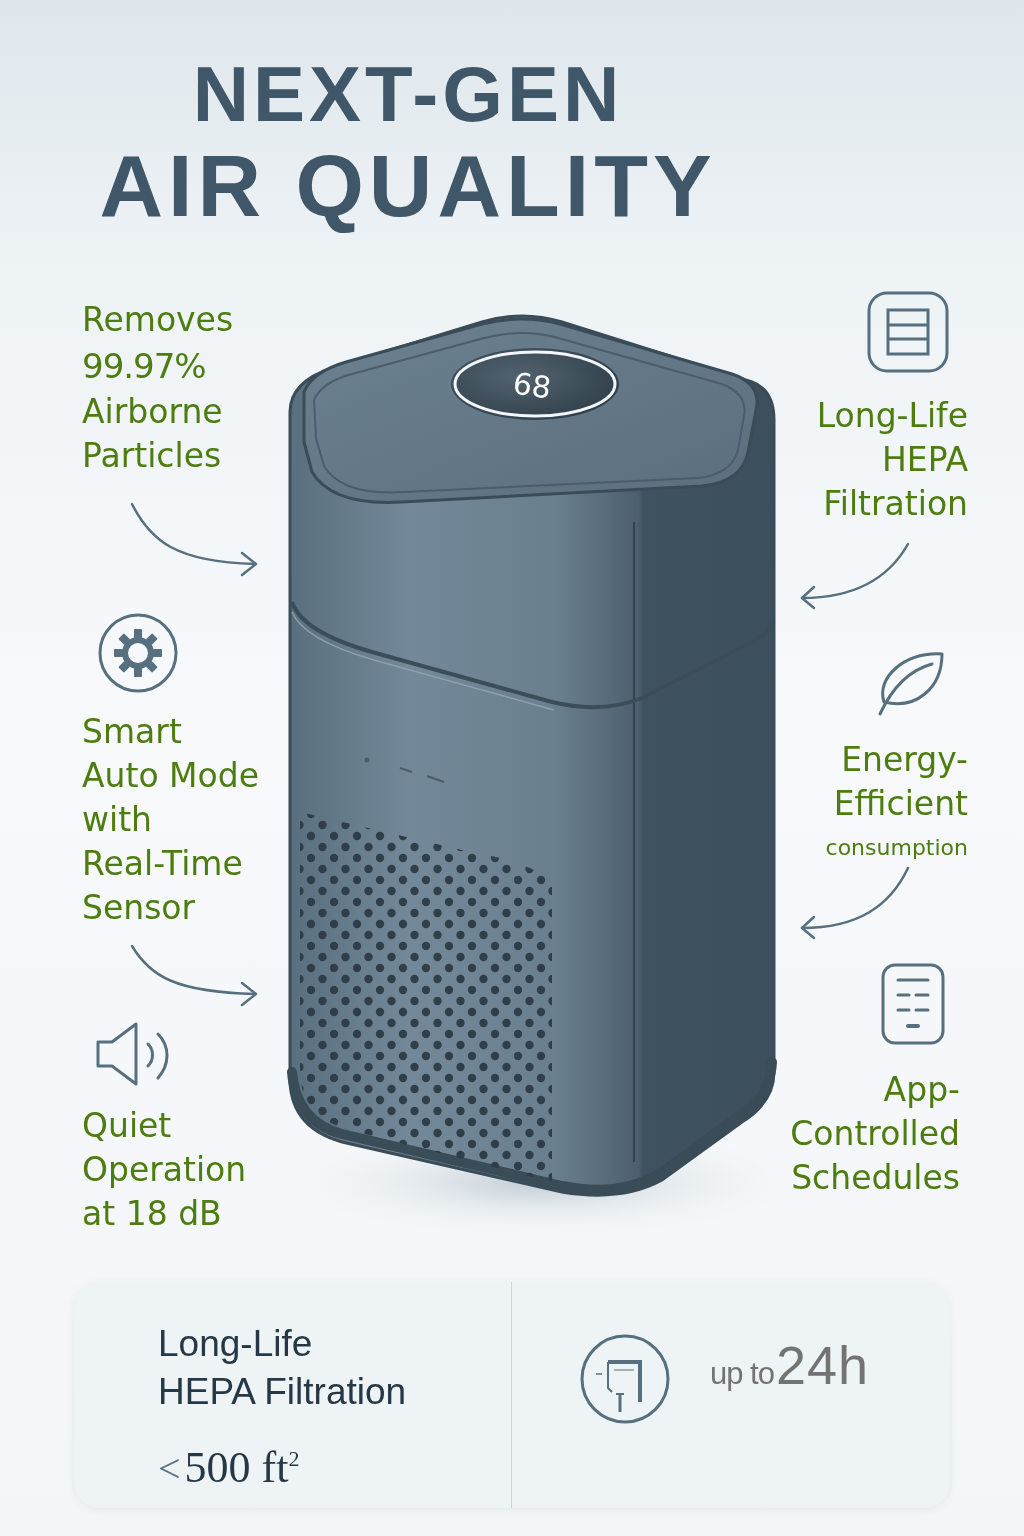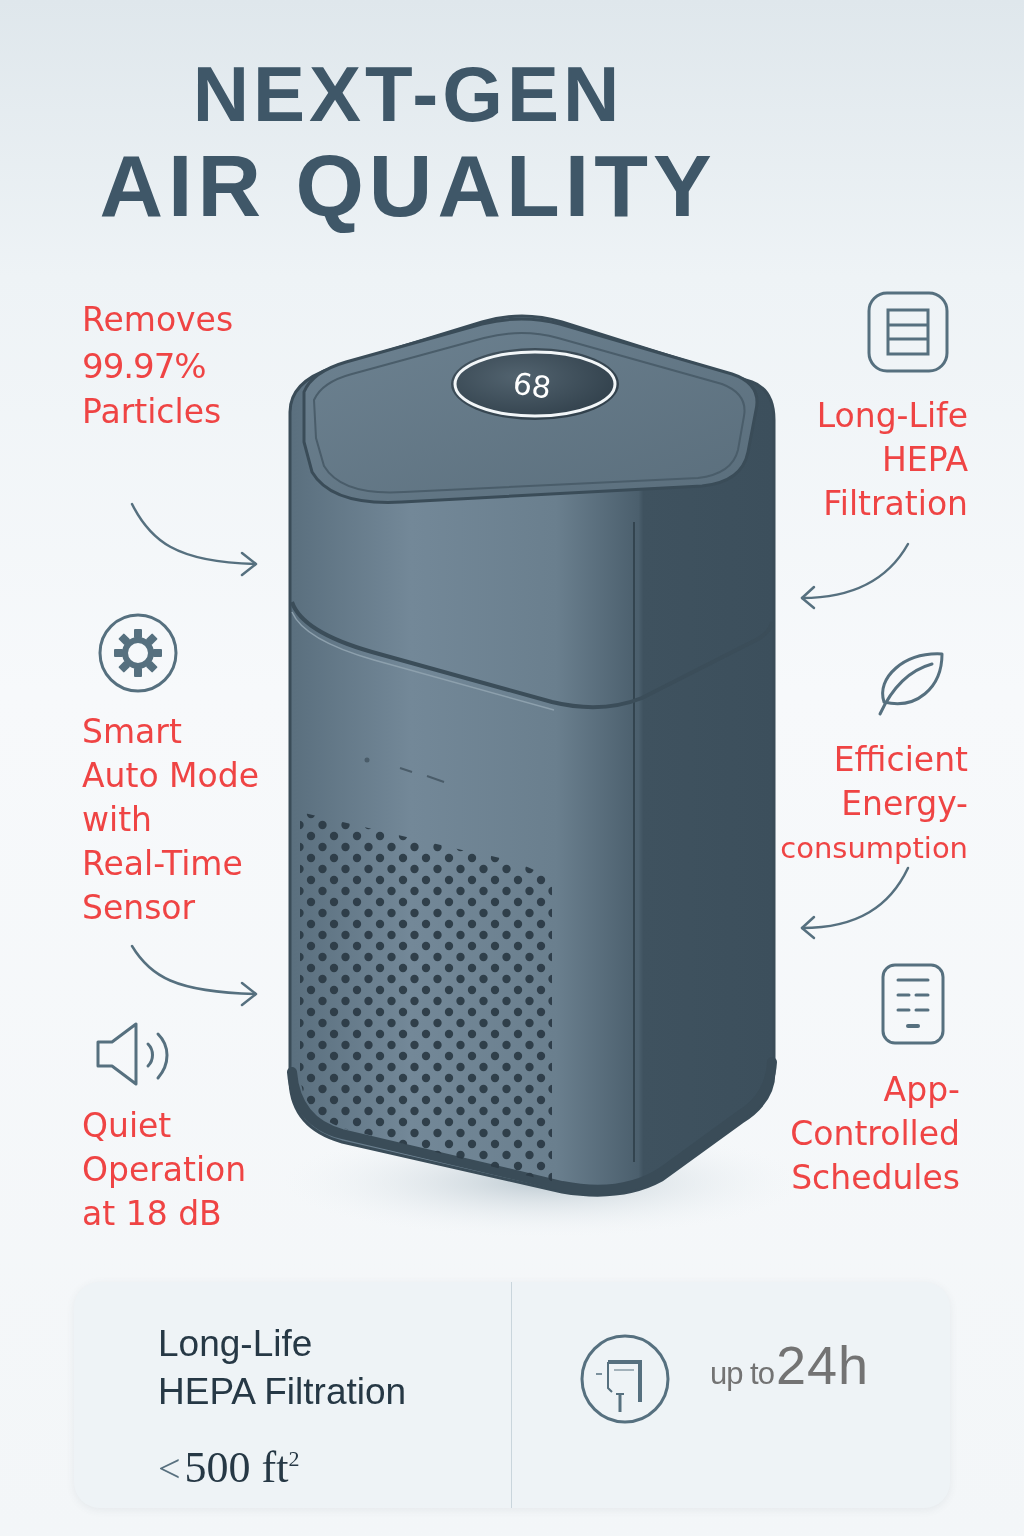--- a/index.html
+++ b/index.html
@@ -12,24 +12,24 @@
   }
   .headline {
     position: absolute; left: 0; top: 48px; width: 816px;
     text-align: center; color: #3f5768;
     font-family: "Liberation Sans", sans-serif; font-weight: 700;
     letter-spacing: 4px; line-height: 92px;
   }
   .headline .l1 { font-size: 78px; display: block; }
   .headline .l2 { font-size: 88px; display: block; letter-spacing: 5px; }
 
-  .feat { position: absolute; font-size: 33px; line-height: 44px; color: #ef4444; }
+  .feat { position: absolute; font-size: 33px; line-height: 44px; color: #4d7c0f; }
   .feat.right { text-align: right; }
   .feat .big { font-size: 34px; line-height: 48px; display: block; letter-spacing: -1px; }
-  .feat .small { font-size: 29px; }
+  .feat .small { font-size: 22px; }
   .feat span.line { display: block; }
 
   .icon { position: absolute; }
   .icon svg { width: 100%; height: 100%; display: block; }
   .arrow { position: absolute; }
   .arrow svg { width: 100%; height: 100%; display: block; overflow: visible; }
 
   
   .purifier { position: absolute; left: 282px; top: 302px; width: 500px; height: 930px; }
   .purifier svg { width: 100%; height: 100%; display: block; overflow: visible; }
@@ -61,20 +61,21 @@
 <body>
 
 <div class="headline">
   <span class="l1">NEXT-GEN</span>
   <span class="l2">AIR QUALITY</span>
 </div>
 
 <div class="feat" style="left:82px; top:298px;">
   <span class="line">Removes</span>
   <span class="big">99.97%</span>
+  <span class="line">Airborne</span>
   <span class="line">Particles</span>
 </div>
 <div class="arrow" style="left:130px; top:500px; width:130px; height:80px;">
   <svg viewBox="0 0 130 80">
       <path d="M2 4 C 20 40, 45 62, 125 64" fill="none" stroke="#56707f" stroke-width="2.5" stroke-linecap="round"></path>
       <path d="M112 53 L126 64 L112 75" fill="none" stroke="#56707f" stroke-width="2.5" stroke-linecap="round" stroke-linejoin="round"></path>
     </svg>
 </div>
 
 <div class="icon" style="left:97px; top:612px; width:82px; height:82px;">
@@ -140,22 +141,22 @@
     </svg>
 </div>
 
 <div class="icon" style="left:876px; top:648px; width:70px; height:68px;">
   <svg viewBox="0 0 70 68">
     <path d="M8 54 C 0 30, 28 4, 66 6 C 66 40, 40 62, 8 54 Z" fill="none" stroke="#56707f" stroke-width="3" stroke-linejoin="round"></path>
     <path d="M4 66 C 16 40, 34 22, 56 16" fill="none" stroke="#56707f" stroke-width="3" stroke-linecap="round"></path>
   </svg>
 </div>
 <div class="feat right" style="right:56px; top:738px;">
+  <span class="line">Energy-</span>
   <span class="line">Efficient</span>
-  <span class="line">Energy-</span>
   <span class="line small">consumption</span>
 </div>
 <div class="arrow" style="left:798px; top:866px; width:112px; height:72px;">
   <svg viewBox="0 0 112 72">
       <path d="M110 2 C 92 40, 60 62, 4 62" fill="none" stroke="#56707f" stroke-width="2.5" stroke-linecap="round"></path>
       <path d="M16 51 L4 62 L16 72" fill="none" stroke="#56707f" stroke-width="2.5" stroke-linecap="round" stroke-linejoin="round"></path>
     </svg>
 </div>
 
 <div class="icon" style="left:880px; top:962px; width:66px; height:84px;">

